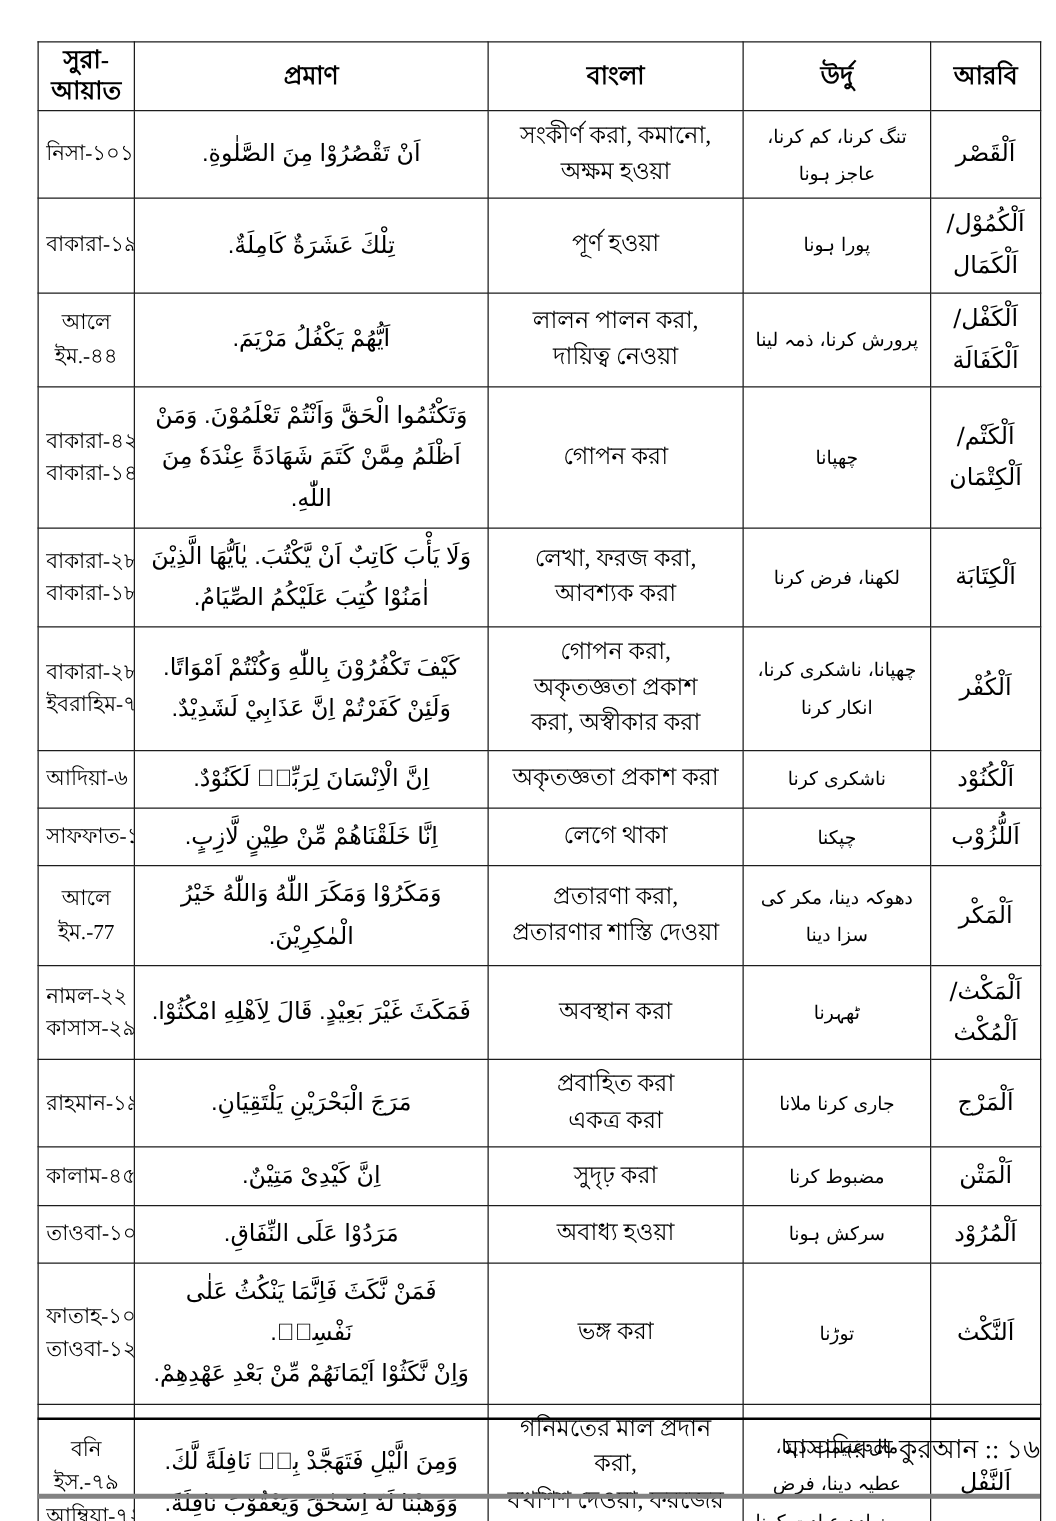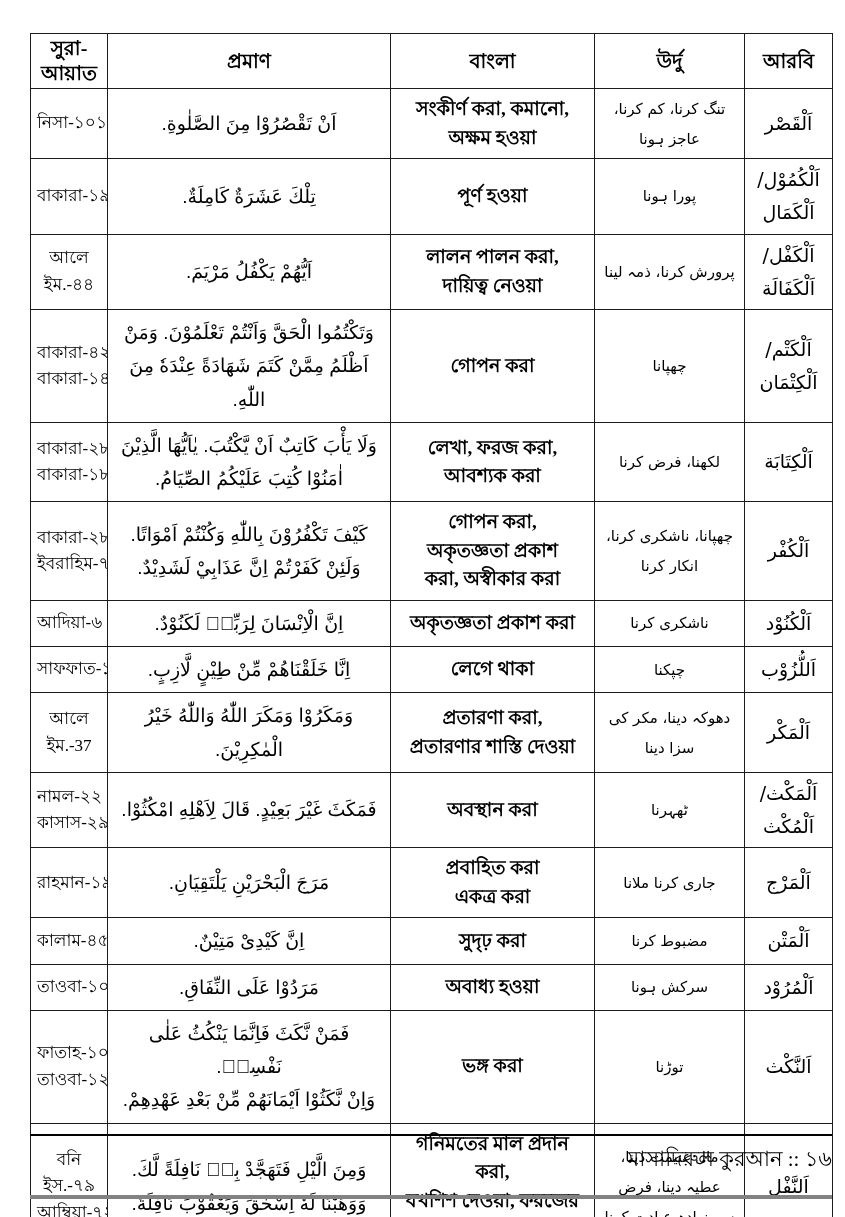--- a/index.html
+++ b/index.html
@@ -51,21 +51,20 @@
     direction: rtl;
     font-family: Liberation Sans, sans-serif;
     font-size: 19px;
     line-height: 1.75;
     padding: 6px 10px;
   }
   td.bangla {
     font-size: 19px;
     line-height: 1.5;
     padding: 6px 8px;
-    font-weight: bold;
   }
   td.urdu {
     direction: rtl;
     font-family: "DejaVu Sans", sans-serif;
     font-size: 15px;
     line-height: 2.0;
   }
   td.arabic {
     direction: rtl;
     font-family: "DejaVu Sans", sans-serif;
@@ -182,21 +181,21 @@
 
   <tr>
     <td class="ref">সাফফাত-১১</td>
     <td class="proof">اِنَّا خَلَقْنَاهُمْ مِّنْ طِيْنٍ لَّازِبٍ.</td>
     <td class="bangla">লেগে থাকা</td>
     <td class="urdu">چپکنا</td>
     <td class="arabic">اَللُّزُوْب</td>
   </tr>
 
   <tr>
-    <td class="ref">আলে ইম.-37</td>
+    <td class="ref">আলে ইম.-77</td>
     <td class="proof">وَمَكَرُوْا وَمَكَرَ اللّٰهُ وَاللّٰهُ خَيْرُ الْمٰكِرِيْنَ.</td>
     <td class="bangla">প্রতারণা করা,
 প্রতারণার শাস্তি দেওয়া</td>
     <td class="urdu">دھوکہ دینا، مکر کی سزا دینا</td>
     <td class="arabic">اَلْمَكْر</td>
   </tr>
 
   <tr>
     <td class="ref">নামল-২২
 কাসাস-২৯</td>

